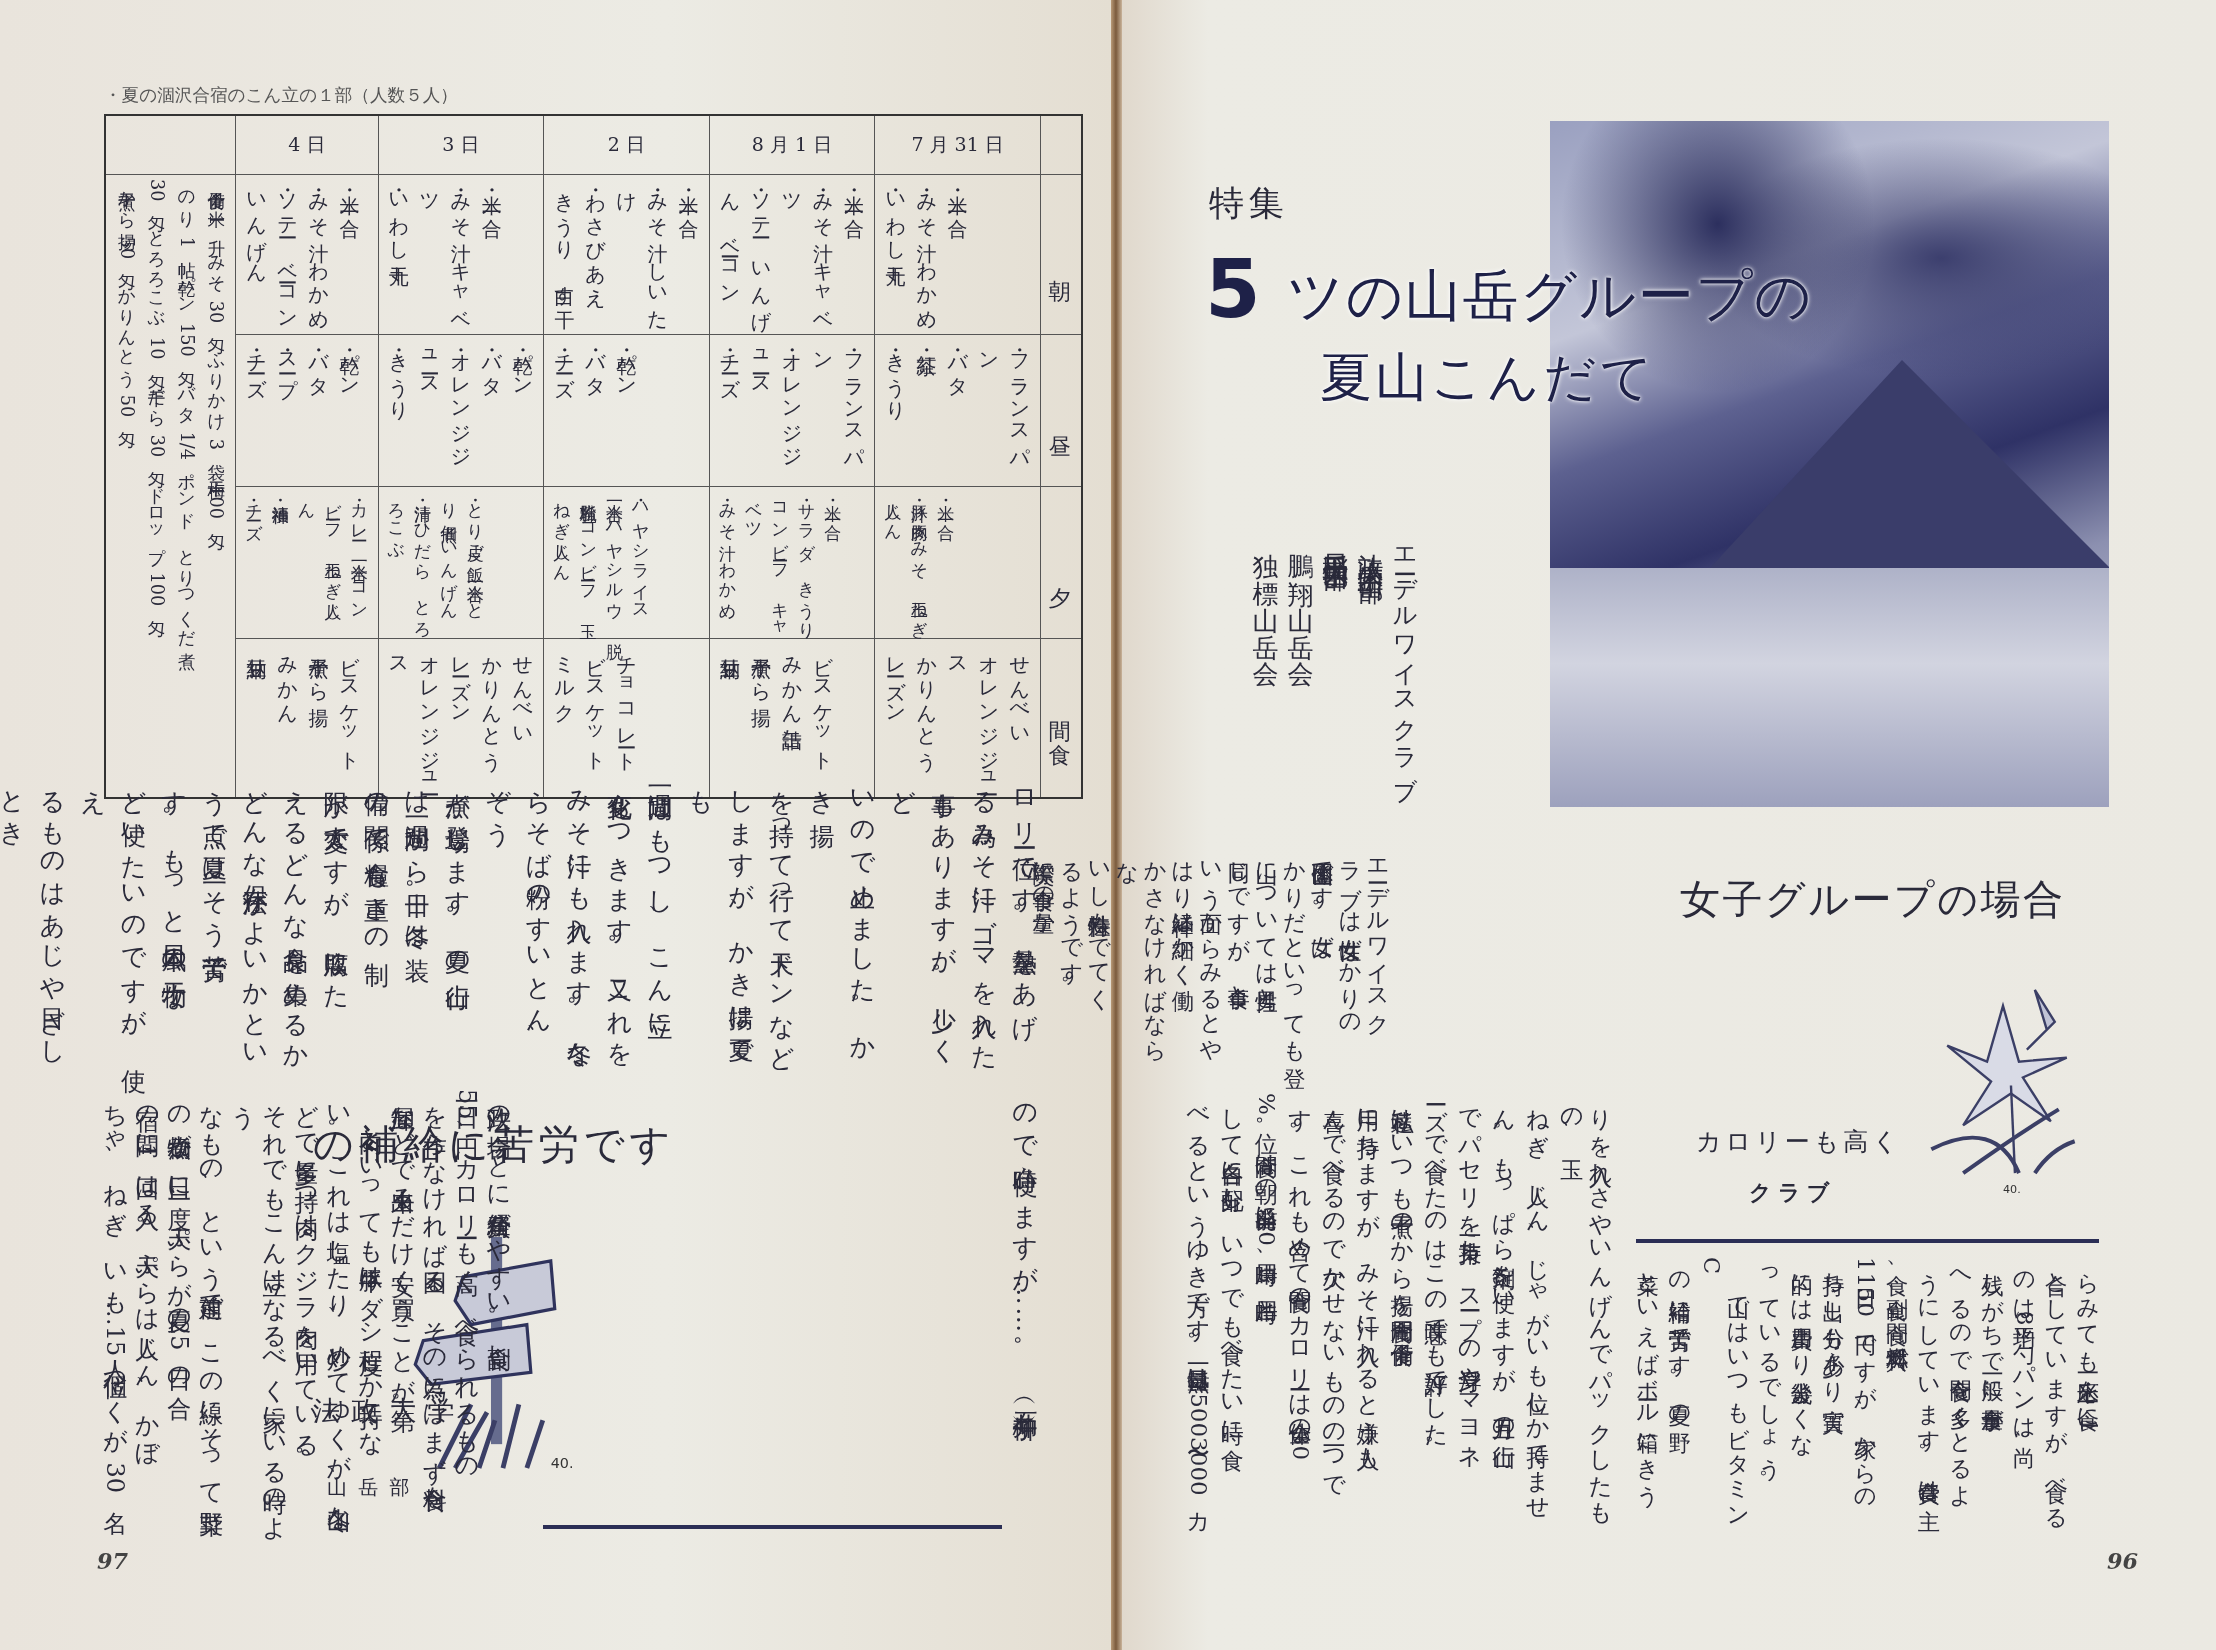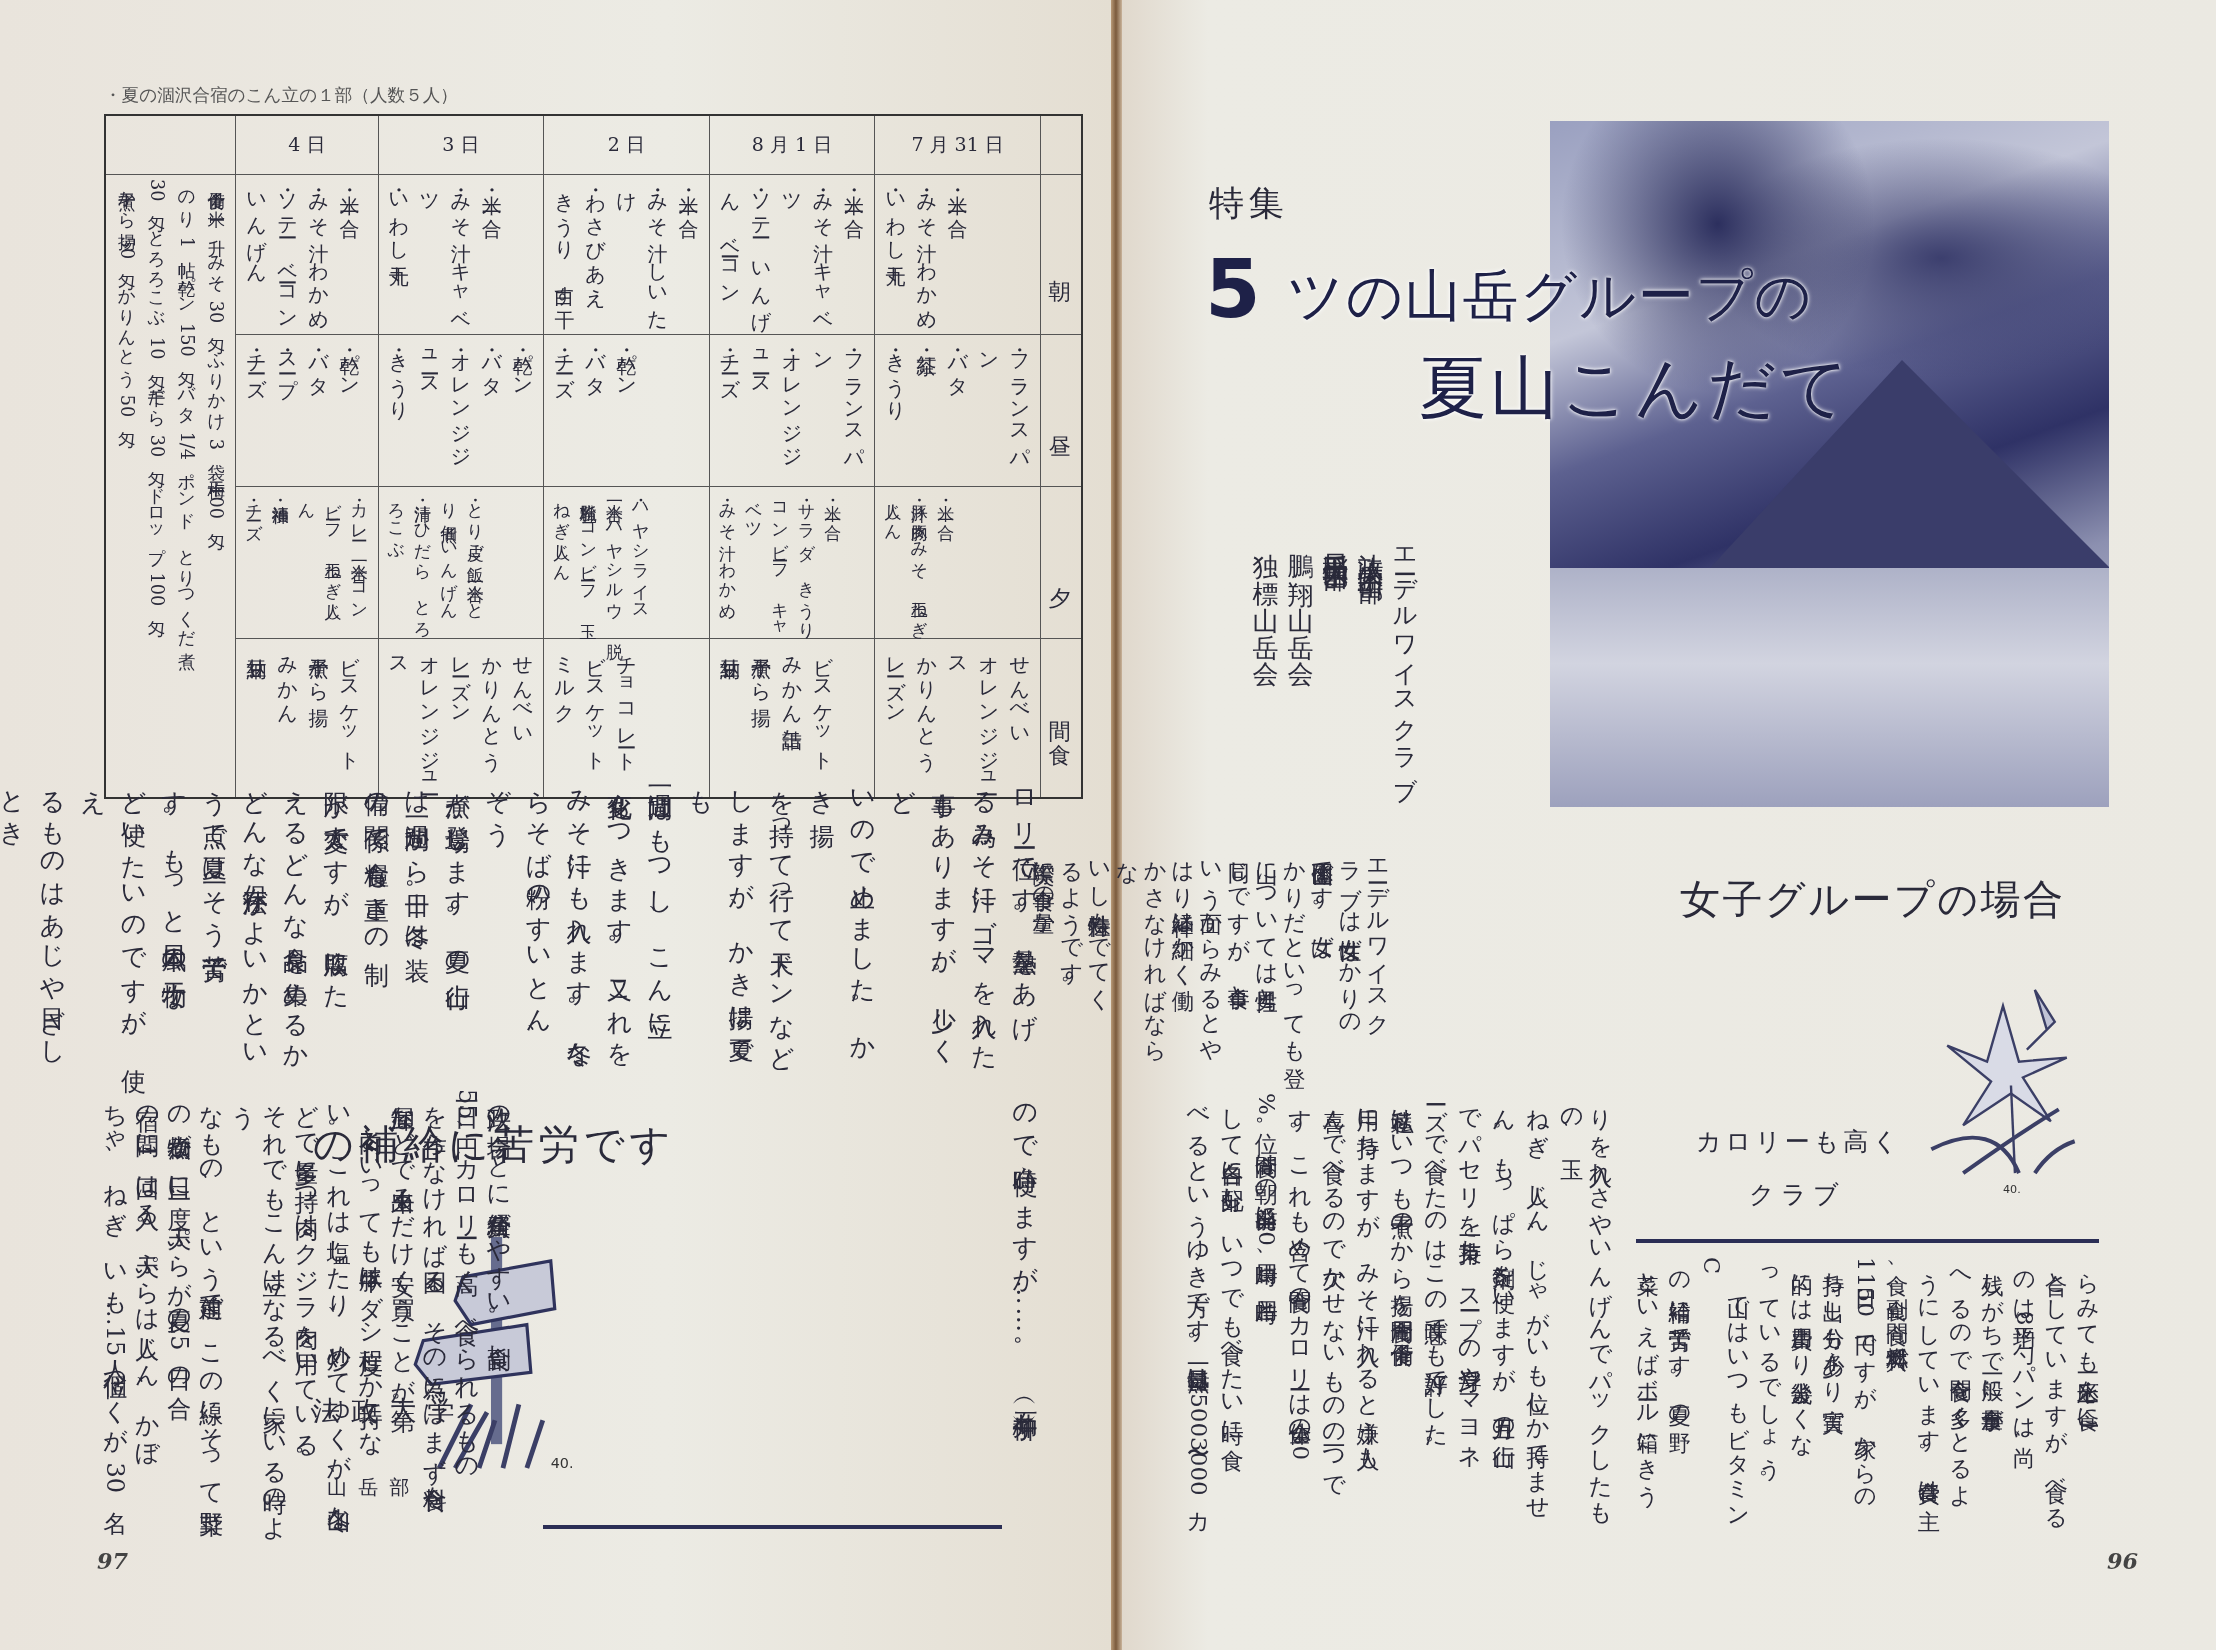--- a/index.html
+++ b/index.html
@@ -236,21 +236,21 @@
 <div class="abs pno" style="left:97px;top:1548px;font-style:italic;">97</div>
 
 <div class="photo">
   <div class="mtn"></div>
   <div class="river"></div>
 </div>
 
 <div class="abs" style="left:1209px;top:180px;font-size:35px;letter-spacing:4.8px;color:#2a2a3a;">特集</div>
 <div class="abs title-main" style="left:1205px;top:243px;font-size:80px;">5</div>
 <div class="abs title-main" style="left:1287px;top:259px;font-size:56px;font-weight:normal;letter-spacing:1.6px;color:#1e2148;text-shadow:0 0 4.8px #fff,0 0 2.4px #fff;">ツの山岳グループの</div>
-<div class="abs title-main" style="left:1419px;top:343px;font-size:68px;font-weight:normal;letter-spacing:3.2px;color:#1e2148;text-shadow:0 0 4.8px #fff,0 0 2.4px #fff;">夏山こんだて</div>
+<div class="abs title-main" style="left:1320px;top:343px;font-size:52px;font-weight:normal;letter-spacing:3.2px;color:#1e2148;text-shadow:0 0 4.8px #fff,0 0 2.4px #fff;">夏山こんだて</div>
 
 <div class="abs" style="left:1261px;top:533px;width:160px;height:263px;display:flex;flex-direction:row-reverse;justify-content:space-between;">
   <div class="vt" style="font-size:24px;letter-spacing:0.8px;">エーデルワイスクラブ</div>
   <div class="vt" style="font-size:26px;letter-spacing:4px;">法政大学山岳部</div>
   <div class="vt" style="font-size:26px;letter-spacing:1.6px;">早稲田大学山岳部</div>
   <div class="vt" style="font-size:26px;letter-spacing:27px;">鵬翔山岳会</div>
   <div class="vt" style="font-size:26px;letter-spacing:27px;">独標山岳会</div>
 </div>
 
 <div class="abs" style="left:1184px;top:846px;width:208px;height:208px;display:flex;flex-direction:row-reverse;justify-content:space-between;">
@@ -272,21 +272,21 @@
 
 <svg class="abs" style="left:1915px;top:974px" width="176" height="223" viewBox="0 0 220 280">
   <path d="M110 40 L90 110 L40 90 L95 135 L60 190 L120 150 L170 185 L135 130 L190 105 L130 110 Z" fill="#d9dbe6" stroke="#3b3f66" stroke-width="3"></path>
   <path d="M150 20 L165 70 L140 95 L175 60 Z" fill="#c0c3d6" stroke="#3b3f66" stroke-width="3"></path>
   <line x1="120" y1="140" x2="125" y2="250" stroke="#3b3f66" stroke-width="3"></line>
   <path d="M20 220 Q100 180 130 250 M60 250 Q130 200 180 170 M150 250 Q170 220 200 210" stroke="#3b3f66" stroke-width="5" fill="none"></path>
   <text x="110" y="275" font-size="14" fill="#333" font-family="DejaVu Sans, sans-serif">40.</text>
 </svg>
 
 <div class="abs" style="left:1696px;top:1125px;font-size:25px;letter-spacing:4px;">カロリーも高く</div>
-<div class="abs" style="left:1749px;top:1178px;font-size:25px;letter-spacing:6.4px;">クラブ</div>
+<div class="abs" style="left:1749px;top:1178px;font-size:22px;letter-spacing:6.4px;font-weight:bold;">クラブ</div>
 
 <div class="rule" style="left:1636px;top:1239px;width:463px;"></div>
 
 <div class="abs" style="left:1184px;top:1093px;width:431px;height:447px;display:flex;flex-direction:row-reverse;justify-content:space-between;">
   <div class="bodycol" style="font-size:23px;line-height:1.25;letter-spacing:0">りを入れさやいんげんでパックしたもの、玉</div>
   <div class="bodycol" style="font-size:23px;line-height:1.25;letter-spacing:0">ねぎ、人じん、じゃがいも位しか持てませ</div>
   <div class="bodycol" style="font-size:23px;line-height:1.25;letter-spacing:0">ん。もっぱら錠剤を使いますが、五月の山行</div>
   <div class="bodycol" style="font-size:23px;line-height:1.25;letter-spacing:0">でパセリを一束持ち、スープの浮身やマヨネ</div>
   <div class="bodycol" style="font-size:23px;line-height:1.25;letter-spacing:0">ーズで食べたのはこの意味でも好評でした。</div>
   <div class="bodycol" style="font-size:23px;line-height:1.25;letter-spacing:0">私達はいつも煮干のから揚を間食用、予備食</div>

